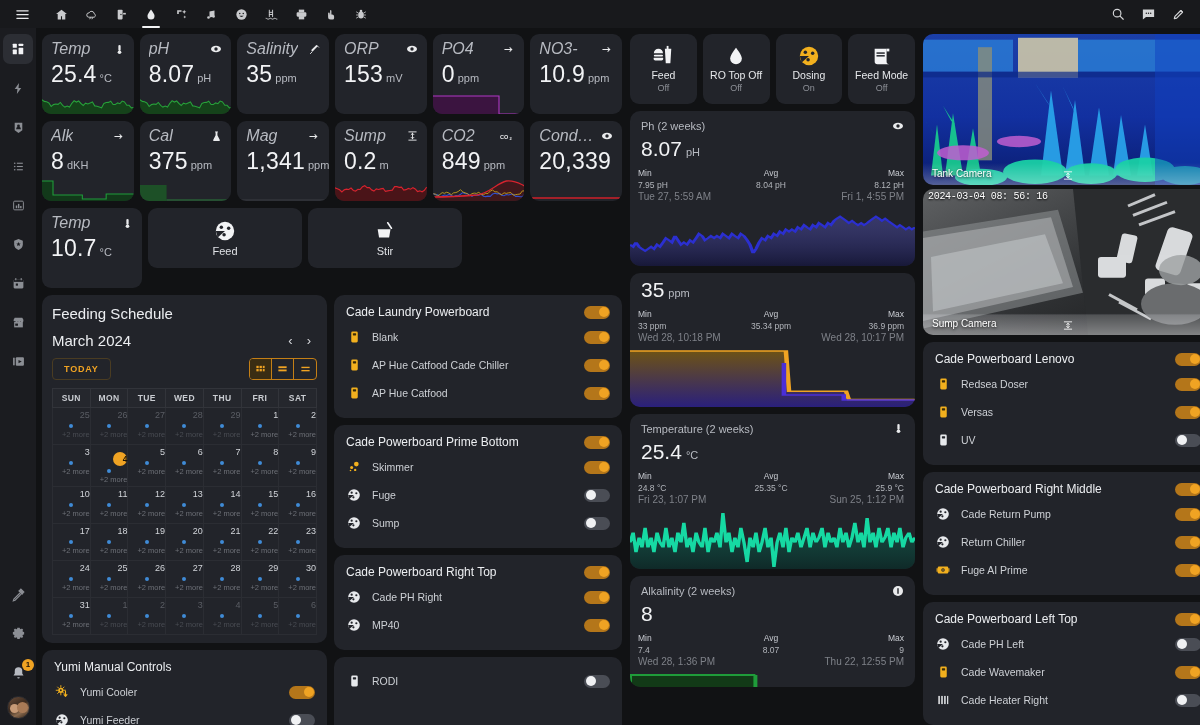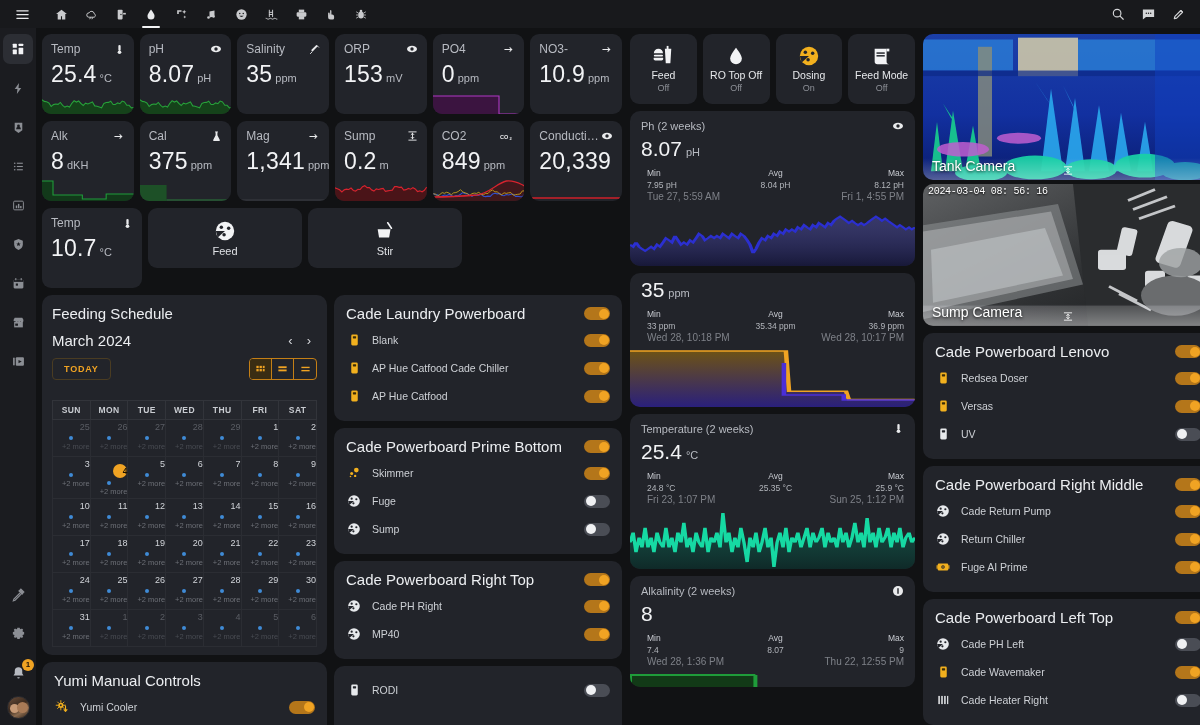--- a/index.html
+++ b/index.html
@@ -80,21 +80,21 @@
 
   .card { background: #22242a; border-radius: 10px; }
 
   
   .sensor-row { display: flex; gap: 6px; }
   .sensor {
     flex: 1 1 0; min-width: 0; height: 80px; background: #22242a; border-radius: 9px;
     position: relative; overflow: hidden; padding: 8px 9px 0 9px; cursor: pointer;
   }
   .s-head { display: flex; align-items: center; justify-content: space-between; height: 14px; }
-  .s-name { font-size: 12px; color: #b7bac1; white-space: nowrap; overflow: hidden; text-overflow: ellipsis; }
+  .s-name { font-size: 16px; color: #b7bac1; white-space: nowrap; overflow: hidden; text-overflow: ellipsis; font-style: italic; }
   .s-ic { flex: 0 0 auto; display: flex; align-items: center; color: #e9eaec; }
   .s-val { margin-top: 7px; display: flex; align-items: baseline; gap: 3px; }
   .s-num { font-size: 23px; font-weight: 400; color: #f2f3f5; letter-spacing: .2px; line-height: 1; }
   .s-unit { font-size: 11px; color: #b7bac1; }
   .spark { position: absolute; left: 0; right: 0; bottom: 0; height: 26px; }
   .spark svg { width: 100%; height: 100%; }
 
   
   .tile-row { display: flex; gap: 6px; }
   .act-tile {
@@ -114,21 +114,21 @@
   .abtn .lbl { font-size: 10.5px; color: #e6e8eb; white-space: nowrap; }
   .abtn .st { font-size: 9px; color: #8d9097; }
 
   
   .fs { padding: 10px 10px 8px 10px; }
   .fs-title { font-size: 15px; color: #eceef1; margin-bottom: 10px; }
   .fs-sub { display: flex; align-items: center; justify-content: space-between; margin-bottom: 9px; }
   .fs-month { font-size: 15px; color: #eceef1; }
   .fs-nav { display: flex; gap: 14px; padding-right: 6px; }
   .fs-nav span { color: #d6d8dc; font-size: 13px; cursor: pointer; line-height: 1; }
-  .fs-ctl { display: flex; align-items: flex-start; justify-content: space-between; margin-bottom: 20px; }
+  .fs-ctl { display: flex; align-items: flex-start; justify-content: space-between; margin-bottom: 8px; }
   .today-btn {
     border: 1px solid #4a3c22; color: #f0a323; font-size: 9px; font-weight: bold;
     letter-spacing: .8px; padding: 5px 11px; border-radius: 4px; background: transparent; cursor: pointer;
   }
   .view-group { display: flex; border: 1px solid #c47f16; border-radius: 4px; overflow: hidden; }
   .view-btn {
     width: 22px; height: 20px; display: flex; align-items: center; justify-content: center;
     cursor: pointer; border-right: 1px solid #c47f16; background: transparent;
   }
   .view-btn:last-child { border-right: none; }
@@ -149,21 +149,21 @@
     display: inline-block; background: #f0a323; color: #1a1205; font-weight: bold;
     width: 14px; height: 14px; line-height: 14px; border-radius: 50%; font-size: 8.5px;
   }
   .dot { width: 4px; height: 4px; border-radius: 50%; background: #3f8bd6; margin: 3px auto 2px auto; }
   .more { font-size: 7.5px; color: #6d7077; }
   .more.dim { color: #494c53; }
 
   
   .panel { padding: 10px 12px 11px 12px; }
   .panel-head { display: flex; align-items: center; justify-content: space-between; margin-bottom: 4px; }
-  .panel-title { font-size: 15px; color: #eceef1; }
+  .panel-title { font-size: 12px; color: #eceef1; }
   .row-item {
     display: flex; align-items: center; height: 28px; gap: 10px; cursor: pointer;
   }
   .row-ic { width: 16px; display: flex; align-items: center; justify-content: center; flex: 0 0 16px; }
   .row-lbl { font-size: 10.5px; color: #cdd0d5; flex: 1 1 auto; white-space: nowrap; overflow: hidden; text-overflow: ellipsis; }
 
   .tg { width: 26px; height: 13px; border-radius: 7px; position: relative; flex: 0 0 26px; cursor: pointer; }
   .tg.on  { background: #b4761a; }
   .tg.off { background: #4a4d55; }
   .tg::after {
@@ -172,34 +172,34 @@
   .tg.on::after  { right: 1.5px; background: #f0a323; }
   .tg.off::after { left: 1.5px;  background: #f0f1f3; }
 
   
   .chart-card { background: #22242a; border-radius: 10px; overflow: hidden; position: relative; }
   .cc-head { display: flex; align-items: flex-start; justify-content: space-between; padding: 9px 11px 0 11px; }
   .cc-title { font-size: 11px; color: #b7bac1; }
   .cc-val { padding: 6px 11px 0 11px; display: flex; align-items: baseline; gap: 4px; }
   .cc-num { font-size: 21px; color: #f2f3f5; line-height: 1; }
   .cc-unit { font-size: 11px; color: #b7bac1; }
-  .cc-stats { display: flex; padding: 9px 11px 0 17px; }
+  .cc-stats { display: flex; padding: 9px 11px 0 8px; }
   .st-col { flex: 1 1 0; }
   .st-col.c { text-align: center; }
   .st-col.r { text-align: right; }
   .st-k { font-size: 8.5px; color: #c7cad0; margin-bottom: 2px; }
   .st-v { font-size: 8.5px; color: #b2b5bb; margin-bottom: 1px; }
   .st-t { font-size: 10px; color: #7e8188; }
   .cc-graph { height: 58px; margin-top: 6px; }
   .cc-graph svg { width: 100%; height: 100%; }
 
   
   .cam { border-radius: 10px; overflow: hidden; position: relative; }
   .cam-label {
-    position: absolute; left: 9px; bottom: 6px; font-size: 14px; color: #fff;
+    position: absolute; left: 9px; bottom: 6px; font-size: 10px; color: #fff;
     text-shadow: 0 1px 3px rgba(0,0,0,.85);
   }
   .cam-fs {
     position: absolute; left: 50%; transform: translateX(-50%); bottom: 4px;
     color: #fff; opacity: .92; cursor: pointer;
   }
   .cam-strip { position:absolute; left:0; right:0; bottom:0; height: 22px; background: linear-gradient(transparent, rgba(255,255,255,.30)); pointer-events:none; }
   .cam-ts {
     position: absolute; left: 5px; top: 2px; font-size: 10px; color: #fff;
     font-family: "Liberation Mono", monospace; text-shadow: 0 1px 2px #000; letter-spacing: -.3px;

